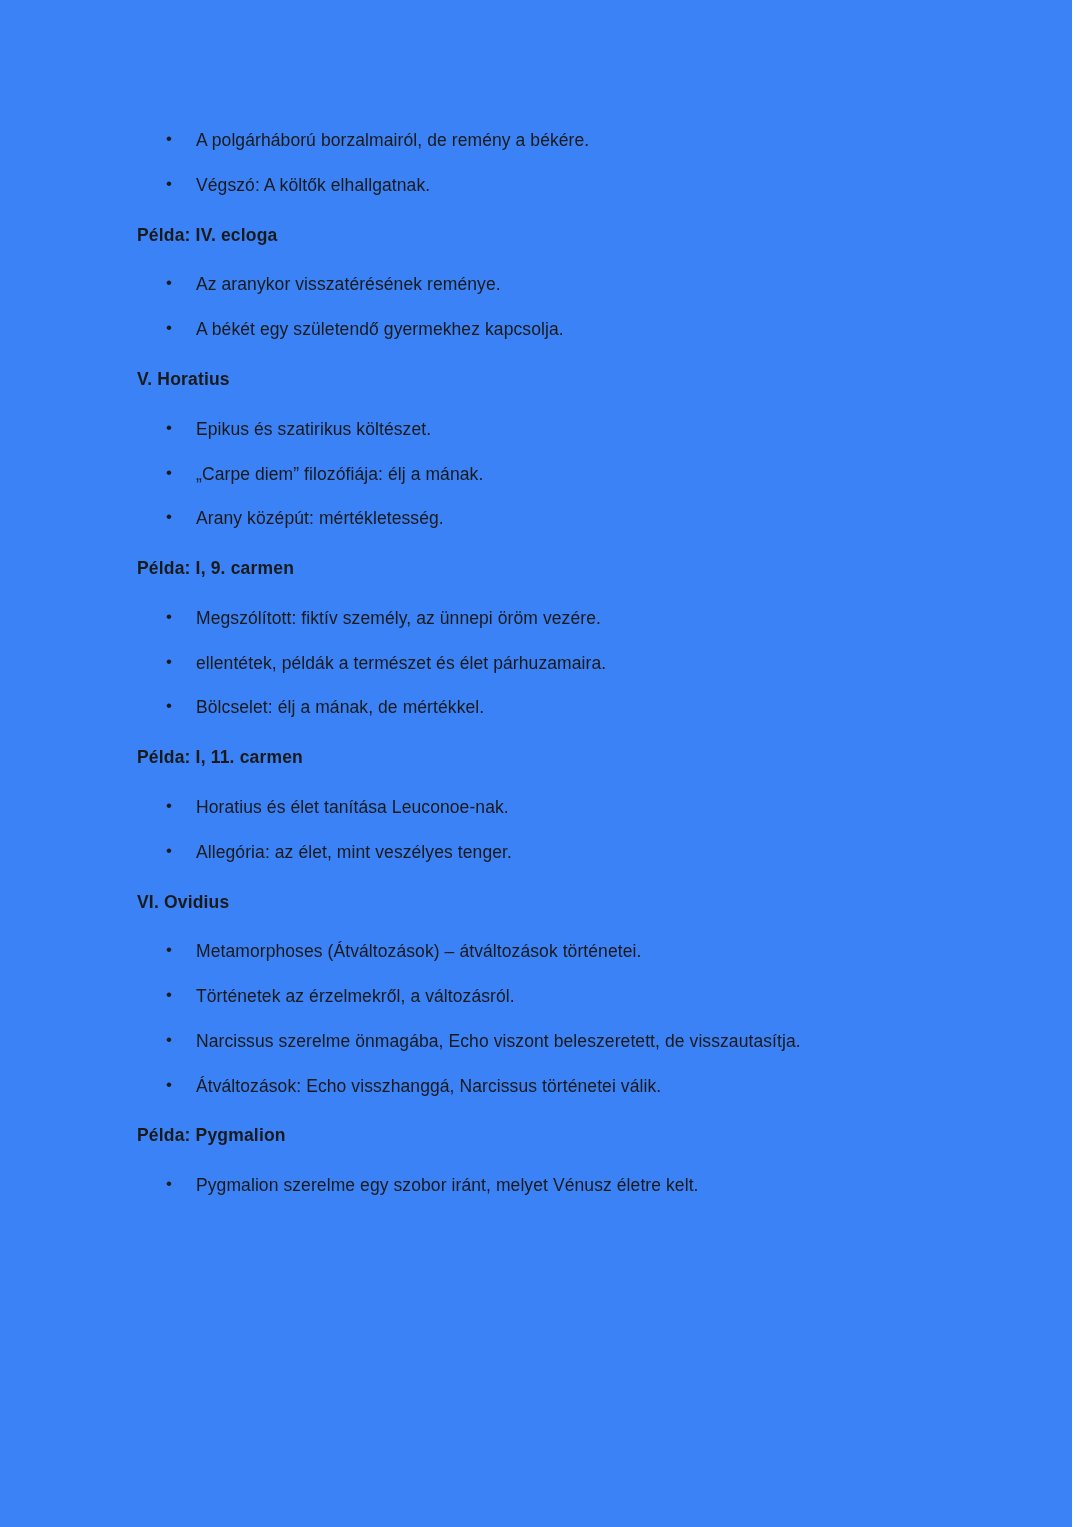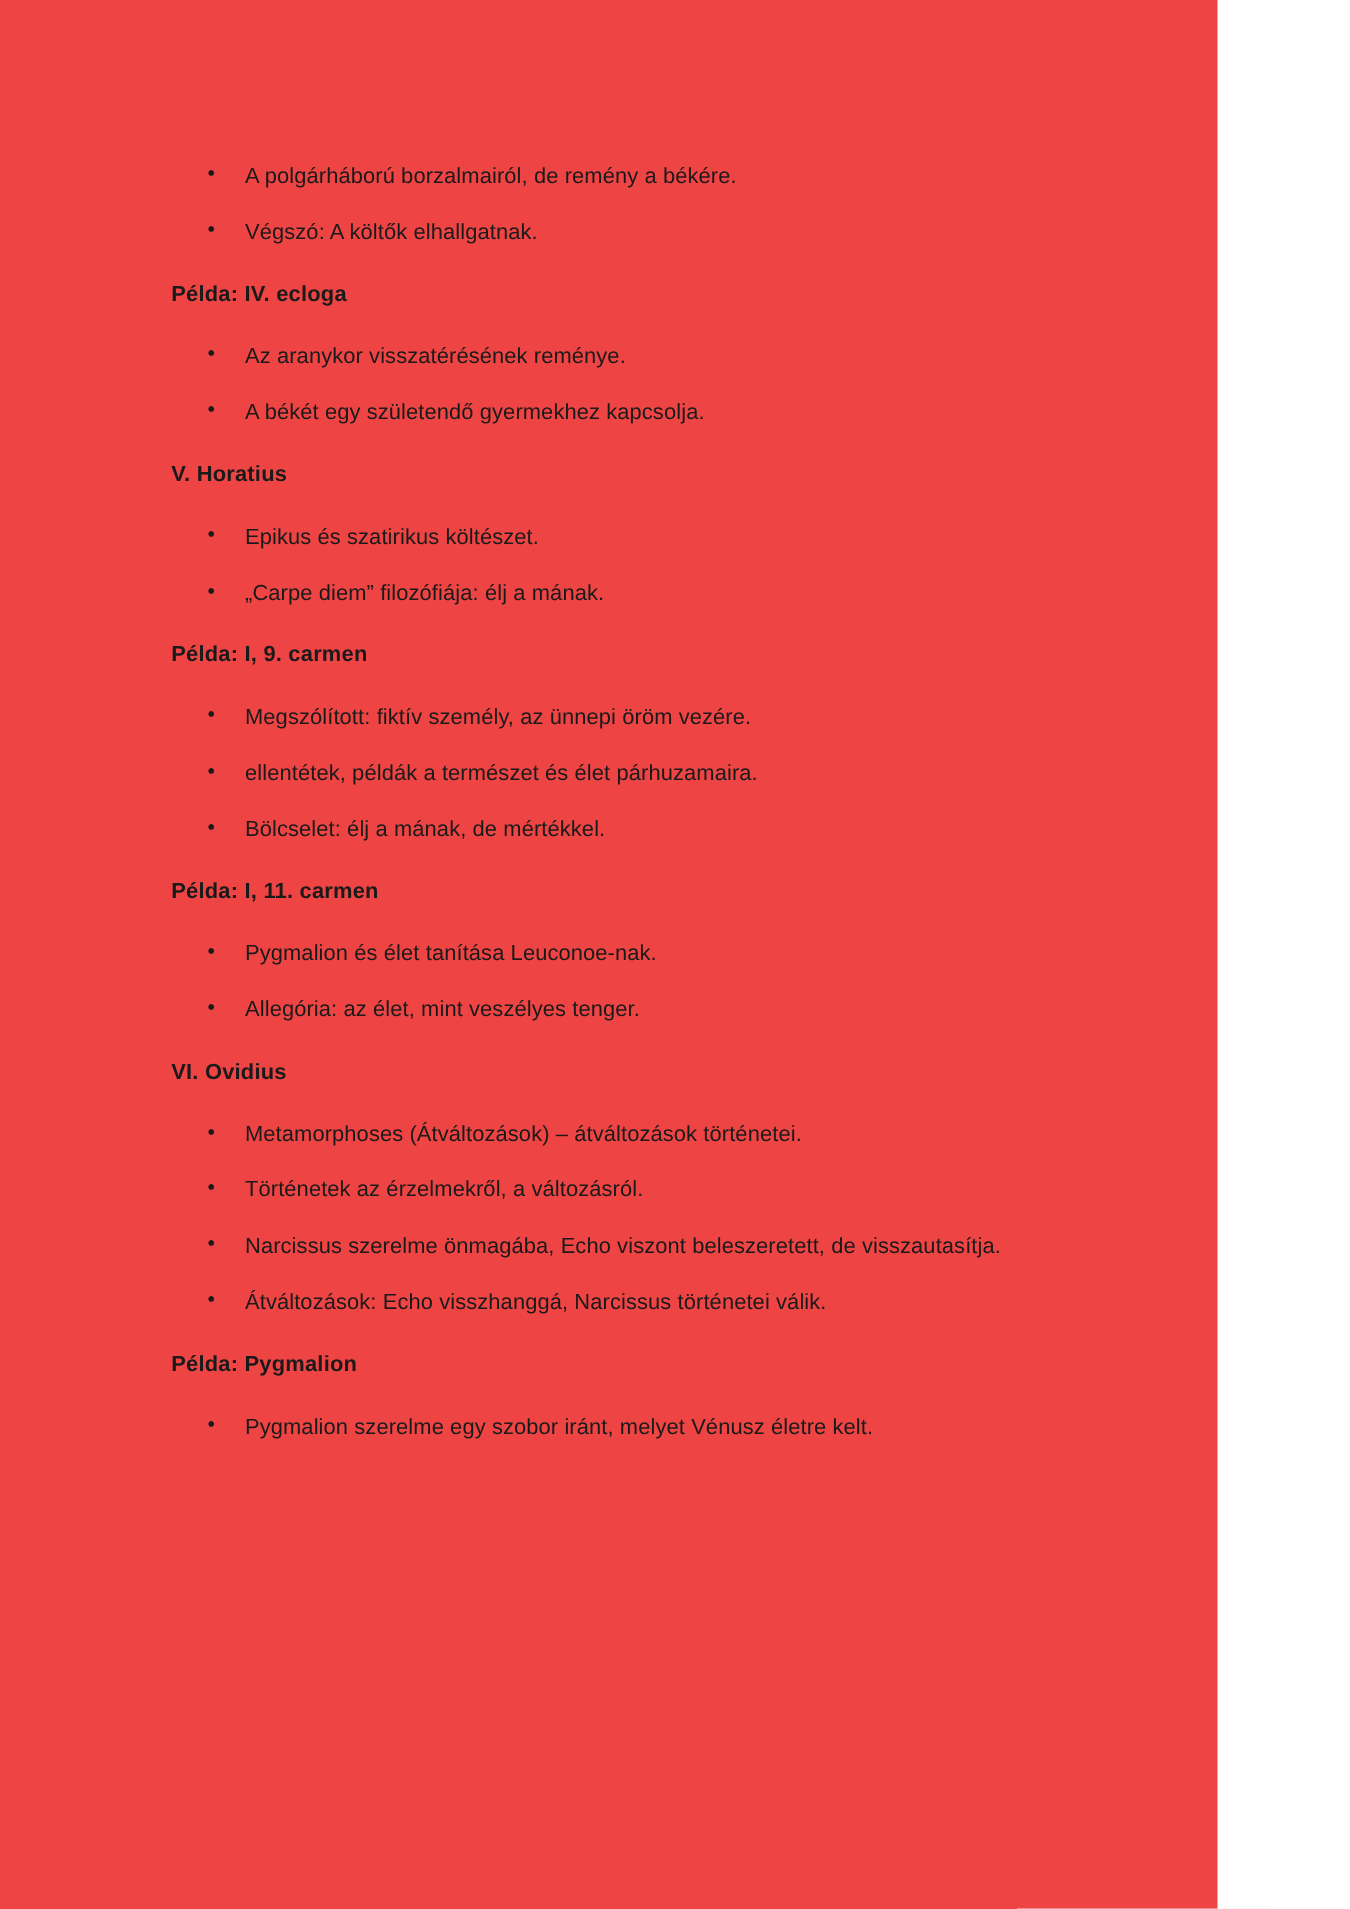--- a/index.html
+++ b/index.html
@@ -9,23 +9,23 @@
   }
   body {
     width: 1080px;
     height: 1527px;
     font-family: "Liberation Sans", sans-serif;
     color: #1a1a1a;
     -webkit-font-smoothing: antialiased;
   }
   .page {
     position: relative;
-    width: 974px;
+    width: 1072px;
     height: 1527px;
-    background: #ef4444;
+    background: #3b82f6;
     box-sizing: border-box;
     padding: 118px 120px 0 133px;
   }
   .doc-body {
     width: 100%;
   }
   .heading {
     font-size: 17.5px;
     font-weight: bold;
     line-height: 1.25;
@@ -68,30 +68,31 @@
       </ul>
       <p class="heading">Példa: IV. ecloga</p>
       <ul class="bullets">
         <li><span>Az aranykor visszatérésének reménye.</span></li>
         <li><span>A békét egy születendő gyermekhez kapcsolja.</span></li>
       </ul>
       <p class="heading">V. Horatius</p>
       <ul class="bullets">
         <li><span class="b">Epikus és szatirikus költészet</span><span>.</span></li>
         <li><span class="b">„Carpe diem”</span><span> filozófiája: élj a mának.</span></li>
+        <li><span class="b">Arany középút</span><span>: mértékletesség.</span></li>
       </ul>
       <p class="heading">Példa: I, 9. carmen</p>
       <ul class="bullets">
         <li><span class="b">Megszólított</span><span>: fiktív személy, az ünnepi öröm vezére.</span></li>
         <li><span>ellentétek, példák a természet és élet párhuzamaira.</span></li>
         <li><span class="b">Bölcselet</span><span>: élj a mának, de mértékkel.</span></li>
       </ul>
       <p class="heading">Példa: I, 11. carmen</p>
       <ul class="bullets">
-        <li><span class="b">Pygmalion és élet tanítása</span><span> Leuconoe-nak.</span></li>
+        <li><span class="b">Horatius és élet tanítása</span><span> Leuconoe-nak.</span></li>
         <li><span class="b">Allegória</span><span>: az élet, mint veszélyes tenger.</span></li>
       </ul>
       <p class="heading">VI. Ovidius</p>
       <ul class="bullets">
         <li><span class="b">Metamorphoses</span><span> (Átváltozások) – átváltozások történetei.</span></li>
         <li><span>Történetek az érzelmekről, a változásról.</span></li>
       </ul>
       <ul class="bullets">
         <li><span class="b">Narcissus</span><span> szerelme önmagába, Echo viszont beleszeretett, de visszautasítja.</span></li>
         <li><span class="b">Átváltozások</span><span>: Echo visszhanggá, Narcissus történetei válik.</span></li>

